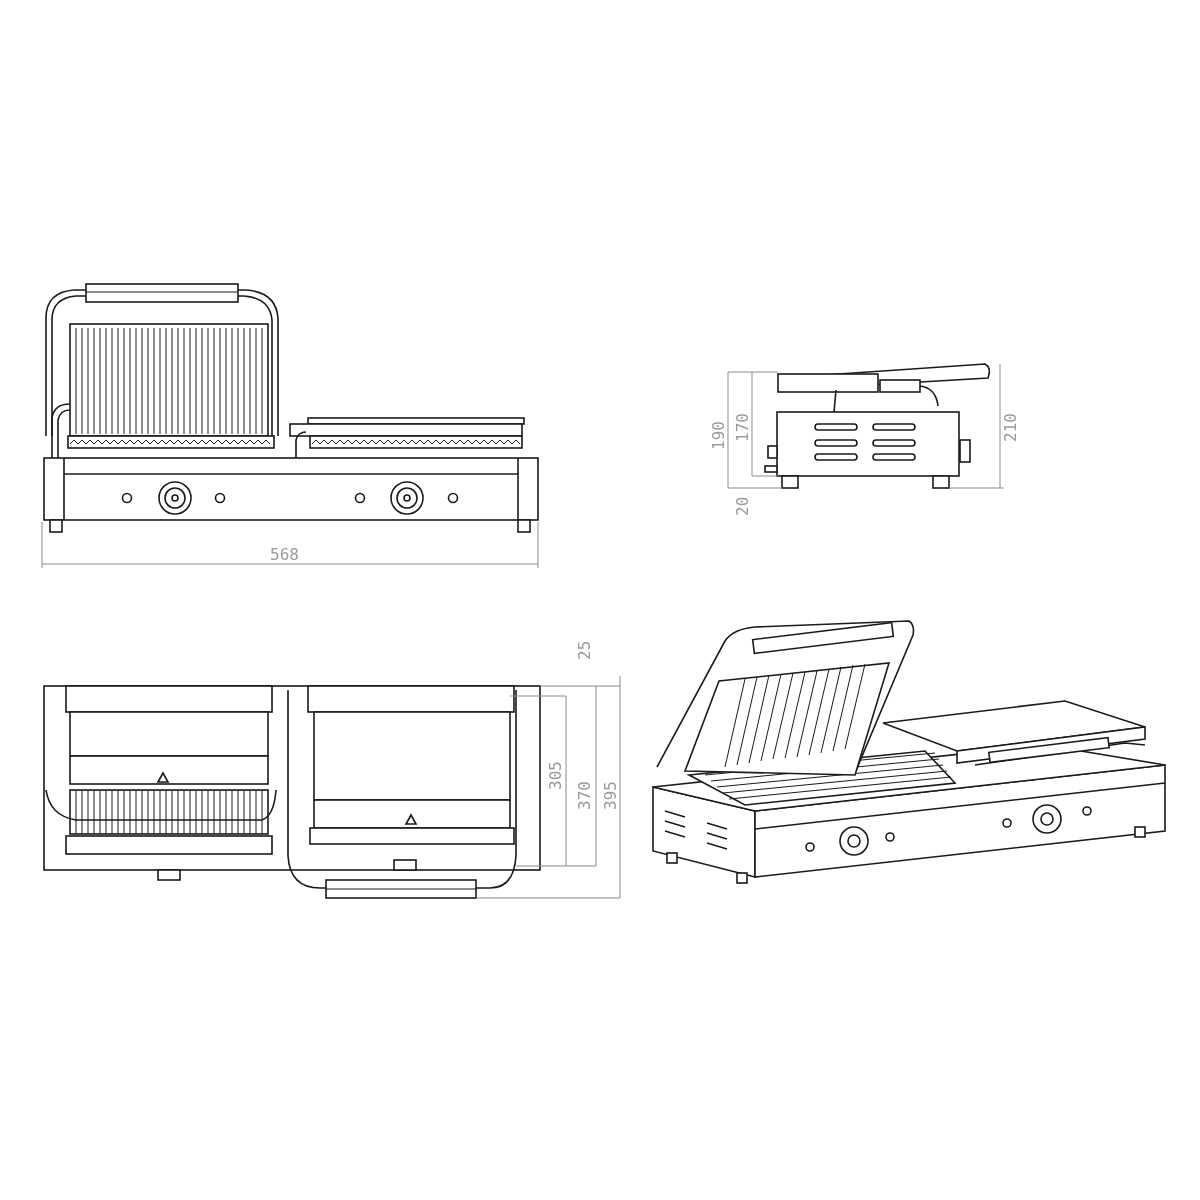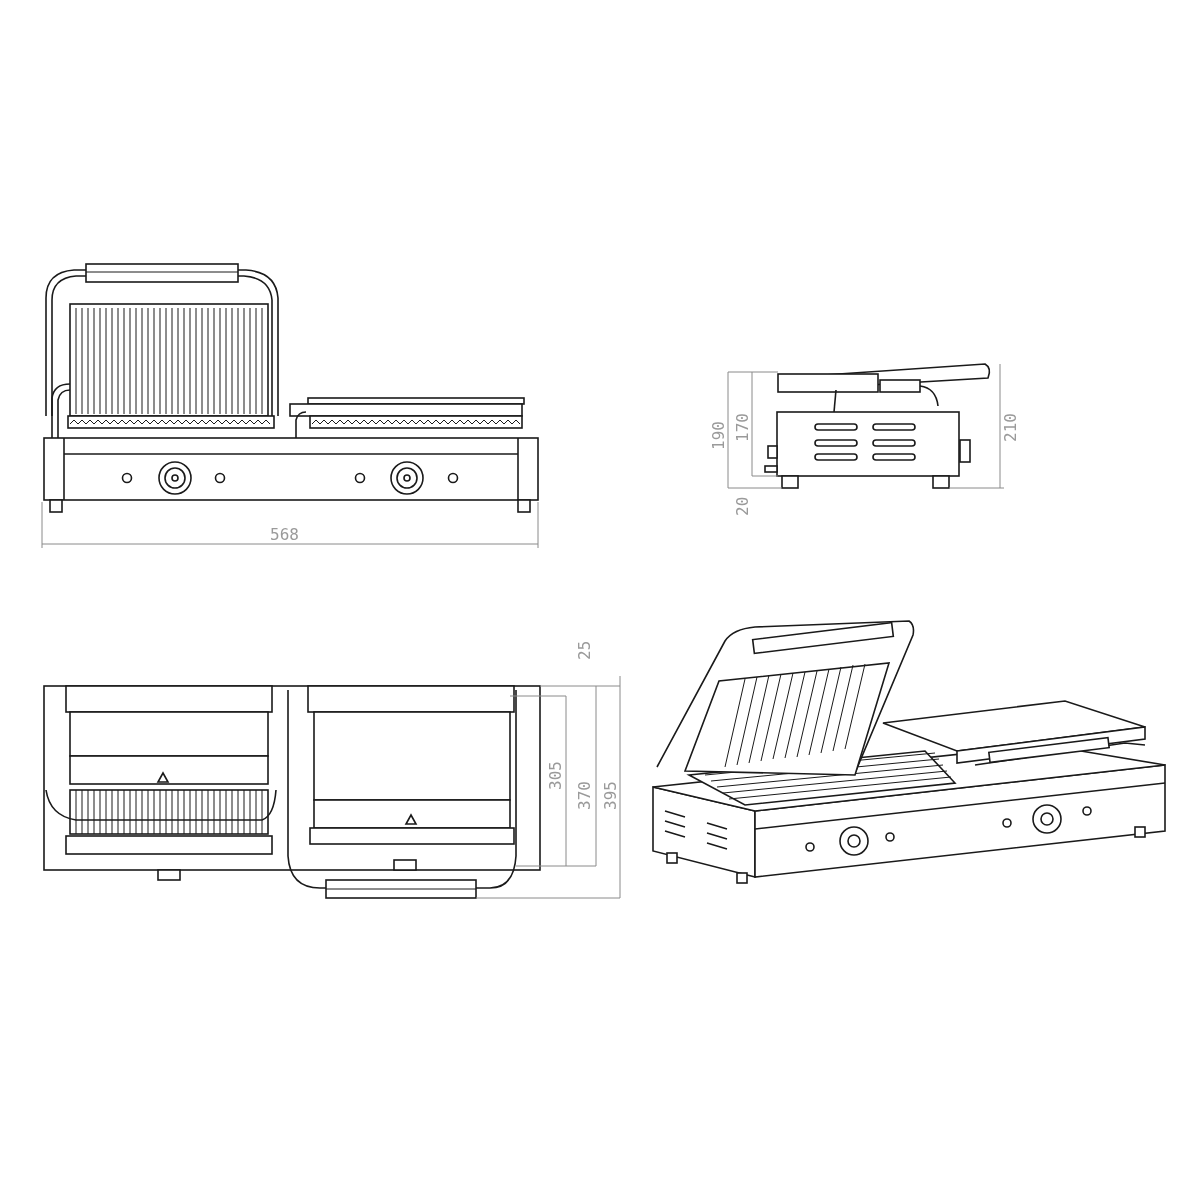--- a/index.html
+++ b/index.html
@@ -8,21 +8,21 @@
   svg { display:block; }
   .dimtext { font-family:"DejaVu Sans Mono", monospace; fill:#9a9a9a; font-size:16px; }
   .s { stroke:#1a1a1a; fill:none; stroke-width:1.6; }
   .sf { stroke:#1a1a1a; fill:#fff; stroke-width:1.6; }
   .thin { stroke:#1a1a1a; fill:none; stroke-width:1; }
   .dim { stroke:#8a8a8a; fill:none; stroke-width:1; }
 </style>
 </head>
 <body>
 
-<div class="view" style="left:30px;top:248px;width:520px;height:310px;">
+<div class="view" style="left:30px;top:268px;width:520px;height:310px;">
   <svg width="520" height="310" viewBox="0 0 520 310">
 
     <path class="s" d="M16,168 L16,50 Q16,24 44,22 L216,22 Q246,24 248,50 L248,168"></path>
     <path class="s" d="M22,168 L22,52 Q22,30 46,28 L214,28 Q240,30 242,52 L242,168"></path>
     <rect class="sf" x="56" y="16" width="152" height="18"></rect>
     <line class="thin" x1="56" y1="24" x2="208" y2="24"></line>
 
     <rect class="sf" x="40" y="56" width="198" height="112"></rect>
     <g>
       <path class="thin" d="M46,60V166M52,60V166M58,60V166M64,60V166M70,60V166M76,60V166M82,60V166M88,60V166M94,60V166M100,60V166M106,60V166M112,60V166M118,60V166M124,60V166M130,60V166M136,60V166M142,60V166M148,60V166M154,60V166M160,60V166M166,60V166M172,60V166M178,60V166M184,60V166M190,60V166M196,60V166M202,60V166M208,60V166M214,60V166M220,60V166M226,60V166M232,60V166"></path>

